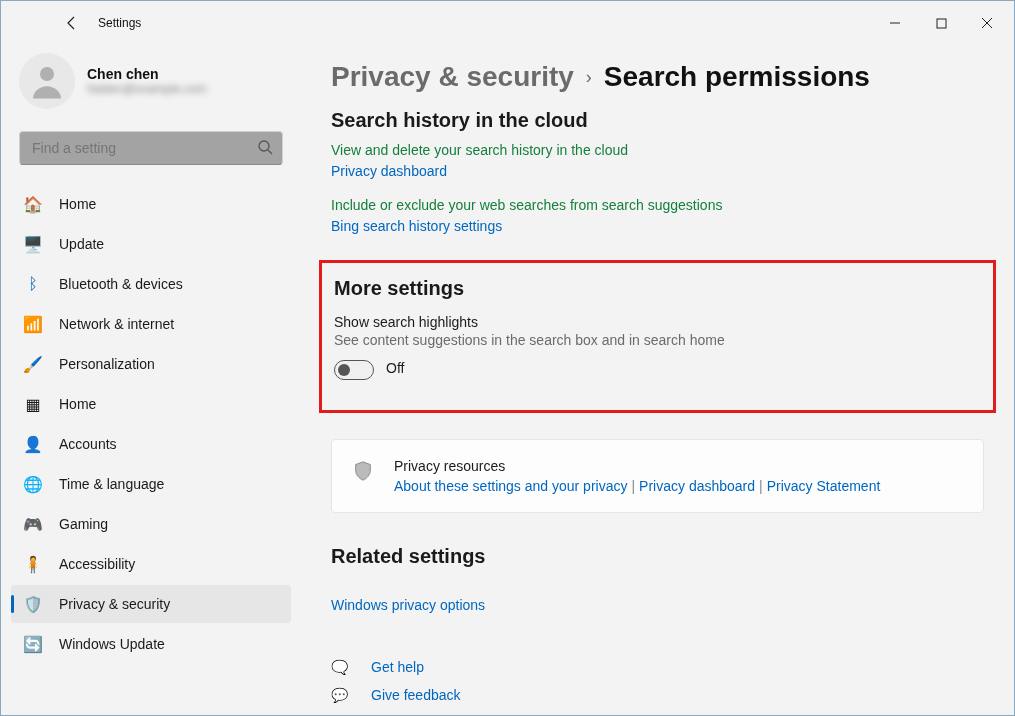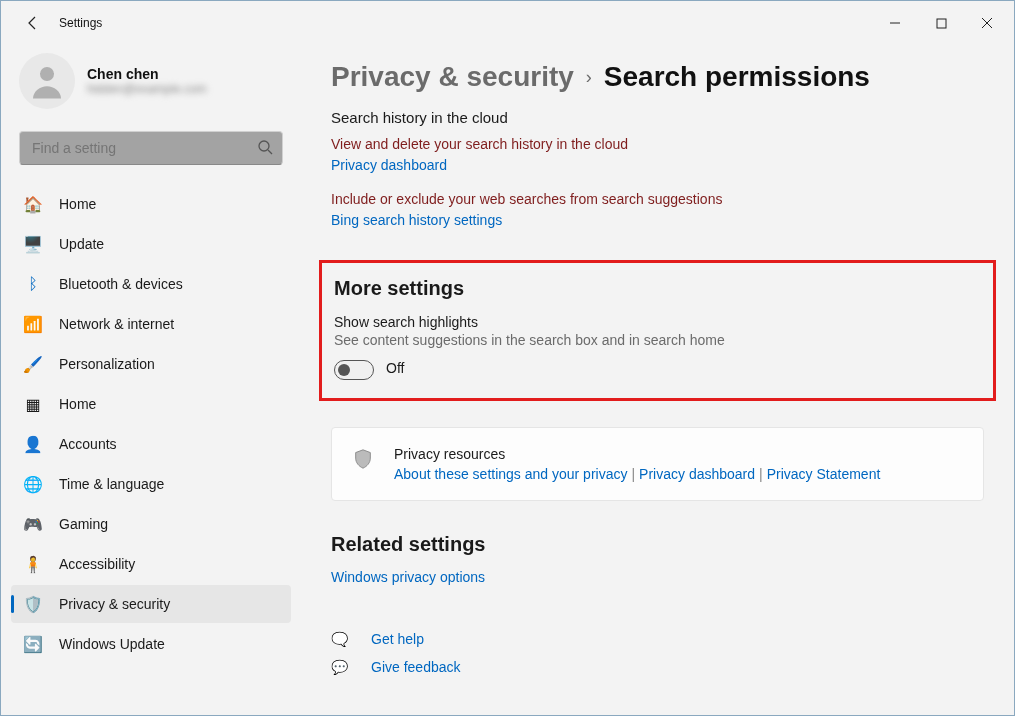--- a/index.html
+++ b/index.html
@@ -1,17 +1,17 @@
 <!DOCTYPE html>
 <html><head>
 <meta charset="utf-8">
 <style>
 * { margin: 0; padding: 0; box-sizing: border-box; font-family: "Segoe UI", -apple-system, sans-serif; }
 body { background: #f3f3f3; width: 1015px; height: 716px; overflow: hidden; border: 1px solid #8aa8bf; }
-.titlebar { display: flex; align-items: center; height: 44px; padding: 0 4px; }
+.titlebar { display: flex; align-items: center; height: 44px; padding: 0 4px; margin-left: 39px; }
 .titlebar .back { width: 36px; height: 36px; display: flex; align-items: center; justify-content: center; cursor: pointer; margin-left: 10px; }
 .titlebar .title { font-size: 12px; margin-left: 8px; color: #111; }
 .titlebar .spacer { flex: 1; }
 .titlebar .winbtn { width: 46px; height: 32px; display: flex; align-items: center; justify-content: center; cursor: pointer; }
 .content { display: flex; height: calc(100% - 44px); }
 .sidebar { width: 300px; padding: 0 10px 10px 10px; display: flex; flex-direction: column; }
 .profile { display: flex; align-items: center; gap: 12px; padding: 8px 8px 14px 8px; margin-bottom: 8px; }
 .avatar { width: 56px; height: 56px; border-radius: 50%; background: #e8e8e8; display: flex; align-items: center; justify-content: center; }
 .avatar svg { width: 42px; height: 42px; fill: #b0b0b0; }
 .profile .name { font-weight: 600; font-size: 14px; color: #111; }
@@ -22,38 +22,38 @@
 .nav { display: flex; flex-direction: column; gap: 2px; margin-top: 4px; }
 .nav-item { display: flex; align-items: center; gap: 16px; height: 38px; padding: 0 12px; border-radius: 4px; cursor: pointer; font-size: 14px; color: #1a1a1a; position: relative; }
 .nav-item.active { background: #e6e6e6; }
 .nav-item.active::before { content: ""; position: absolute; left: 0; top: 10px; bottom: 10px; width: 3px; background: #0067c0; border-radius: 2px; }
 .nav-item .nicon { width: 20px; height: 20px; display: flex; align-items: center; justify-content: center; font-size: 16px; }
 .main { flex: 1; padding: 16px 30px 20px 30px; overflow-y: auto; color: #1a1a1a; }
 .breadcrumb { display: flex; align-items: center; gap: 12px; margin-bottom: 16px; }
 .breadcrumb .bc-parent { font-size: 28px; font-weight: 600; color: #6b6b6b; cursor: pointer; }
 .breadcrumb .chev { color: #6b6b6b; font-size: 18px; }
 .breadcrumb .bc-current { font-size: 28px; font-weight: 600; color: #111; }
-.section-title { font-size: 15px; font-weight: 400; margin-bottom: 10px; }
-.section-sub { font-size: 14px; color: #7f1d1d; margin-bottom: 4px; }
+.section-title { font-size: 20px; font-weight: 700; margin-bottom: 10px; }
+.section-sub { font-size: 14px; color: #15803d; margin-bottom: 4px; }
 .link { color: #0067c0; font-size: 14px; cursor: pointer; display: inline-block; margin-bottom: 18px; }
-.highlight-box { border: 3px solid #e21c1c; padding: 14px 12px 18px 12px; margin: 14px -12px 26px -12px; }
+.highlight-box { border: 3px solid #e21c1c; padding: 14px 12px 30px 12px; margin: 8px -12px 26px -12px; }
 .hb-title { font-size: 20px; font-weight: 600; margin-bottom: 14px; }
 .hb-label { font-size: 14px; margin-bottom: 2px; }
 .hb-desc { font-size: 14px; color: #6b6b6b; margin-bottom: 12px; }
 .toggle-row { display: flex; align-items: flex-start; gap: 12px; }
 .toggle { width: 40px; height: 20px; border-radius: 10px; border: 1px solid #555; background: #f0f0f0; position: relative; cursor: pointer; }
 .toggle .knob { position: absolute; left: 3px; top: 3px; width: 12px; height: 12px; border-radius: 50%; background: #555; }
 .toggle-label { font-size: 14px; }
 .card { border: 1px solid #e5e5e5; border-radius: 4px; background: #fdfdfd; padding: 18px 20px; display: flex; gap: 20px; align-items: flex-start; margin-bottom: 32px; }
 .card .cicon { width: 22px; height: 22px; margin-top: 2px; color: #777; }
 .card .ctitle { font-size: 14px; margin-bottom: 4px; }
 .card .clinks { font-size: 14px; color: #0067c0; }
 .card .clinks span { cursor: pointer; }
 .card .sep { color: #888; margin: 0 4px; }
-.related-title { font-size: 20px; font-weight: 600; margin-bottom: 12px; }
+.related-title { font-size: 20px; font-weight: 600; margin-bottom: 28px; }
 .help-row { display: flex; align-items: center; gap: 20px; margin-top: 12px; font-size: 14px; }
 .help-row .hicon { width: 20px; color: #333; }
 .help-row .hlink { color: #0067c0; cursor: pointer; }
 </style>
 </head>
 <body>
 
 <div class="titlebar">
   <div class="back">
     <svg width="16" height="16" viewBox="0 0 16 16">

